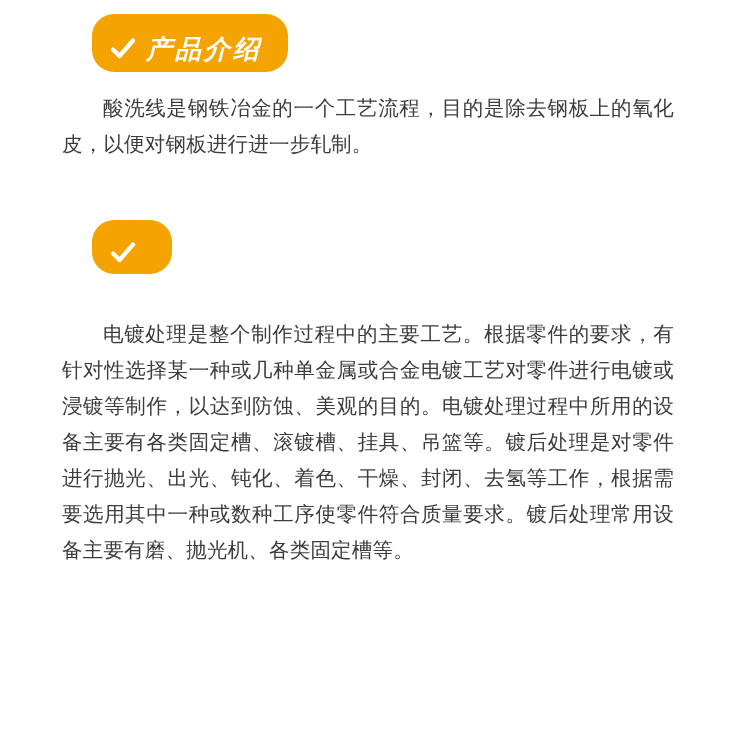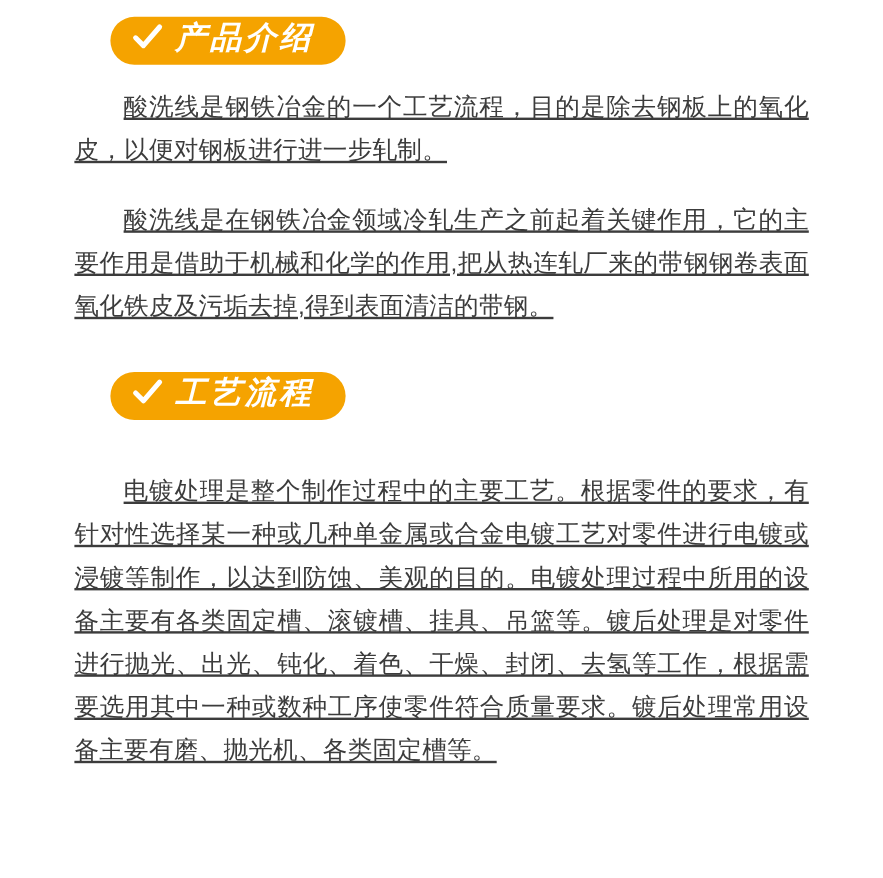--- a/index.html
+++ b/index.html
@@ -21,21 +21,21 @@
     padding: 0 62px;
     position: relative;
   }
 
   
   .badge {
     display: inline-flex;
     align-items: center;
     background: #F5A300;
     border-radius: 22px;
-    padding: 2px 26px 8px 18px;
+    padding: 20px 26px 8px 18px;
     margin: 0;
   }
   .badge-row {
     display: block;
   }
   .badge-check {
     display: inline-block;
     width: 26px;
     height: 26px;
     margin-right: 10px;
@@ -60,21 +60,20 @@
     font-size: 20.5px;
     line-height: 36px;
     color: #3c3c3c;
     text-align: justify;
     text-justify: inter-ideograph;
     margin: 0;
     letter-spacing: 0.2px;
   }
   .indent {
     text-indent: 2em;
-    text-decoration: underline;
   }
   .gap-md { height: 22px; }
 
   .sec1-badge { margin-top: 14px; margin-left: 30px; }
   .sec1-body  { margin-top: 18px; }
 
   .sec2-badge { margin-top: 36px; margin-left: 30px; }
   .sec2-body  { margin-top: 20px; }
 
   .flow-text {
@@ -93,31 +92,29 @@
           <path d="M3 13.5 L9.5 20 L23 4.5" fill="none" stroke="#ffffff" stroke-width="4.2" stroke-linecap="round" stroke-linejoin="round"></path>
         </svg>
       </span>
       <span class="badge-title">产品介绍</span>
     </div>
   </div>
 
   <div class="sec1-body">
     <p class="para indent">酸洗线是钢铁冶金的一个工艺流程，目的是除去钢板上的氧化皮，以便对钢板进行进一步轧制。</p>
     <div class="gap-md"></div>
-    <p class="para indent">酸洗线是在钢铁冶金领域冷轧生产之前起着关键作用，它的主要作用是借助于机械和化学的作用,把从热连轧厂来的带钢钢卷表面氧化铁皮及污垢去掉,得到表面清洁的带钢。</p>
   </div>
 
   <div class="badge-row sec2-badge">
     <div class="badge">
       <span class="badge-check">
         <svg width="26" height="26" viewBox="0 0 26 26" aria-hidden="true">
           <path d="M3 13.5 L9.5 20 L23 4.5" fill="none" stroke="#ffffff" stroke-width="4.2" stroke-linecap="round" stroke-linejoin="round"></path>
         </svg>
       </span>
-      <span class="badge-title">工艺流程</span>
     </div>
   </div>
 
   <div class="sec2-body">
     <div class="gap-md"></div>
     <p class="para indent">电镀处理是整个制作过程中的主要工艺。根据零件的要求，有针对性选择某一种或几种单金属或合金电镀工艺对零件进行电镀或浸镀等制作，以达到防蚀、美观的目的。电镀处理过程中所用的设备主要有各类固定槽、滚镀槽、挂具、吊篮等。镀后处理是对零件进行抛光、出光、钝化、着色、干燥、封闭、去氢等工作，根据需要选用其中一种或数种工序使零件符合质量要求。镀后处理常用设备主要有磨、抛光机、各类固定槽等。</p>
   </div>
 
 </div>
 

